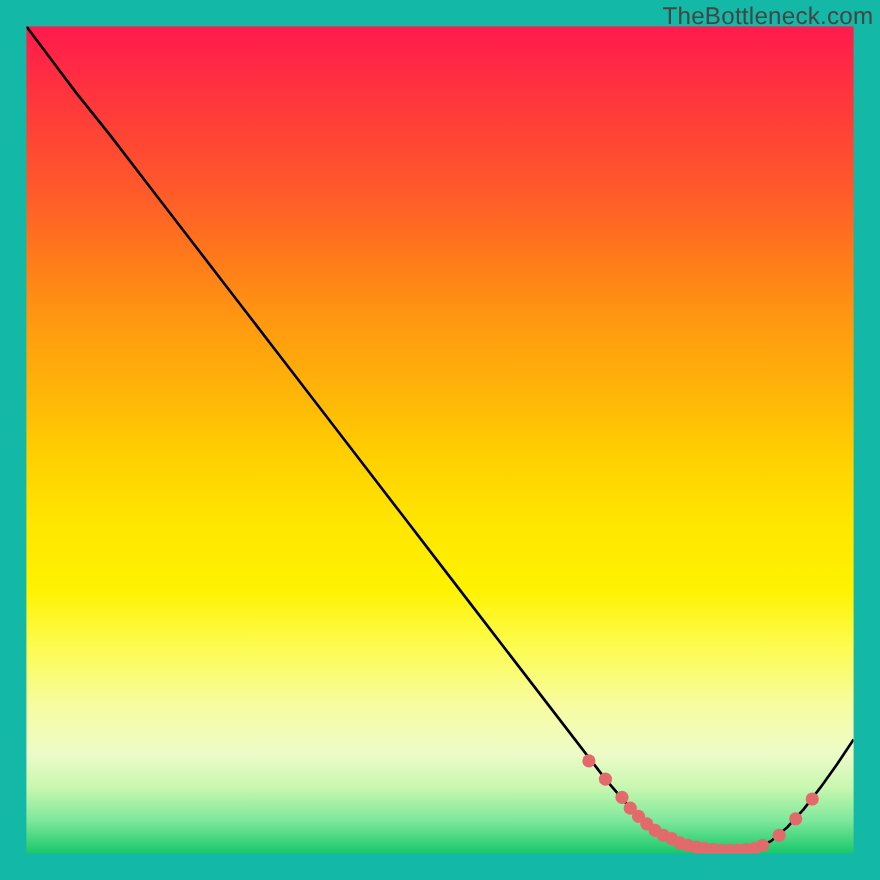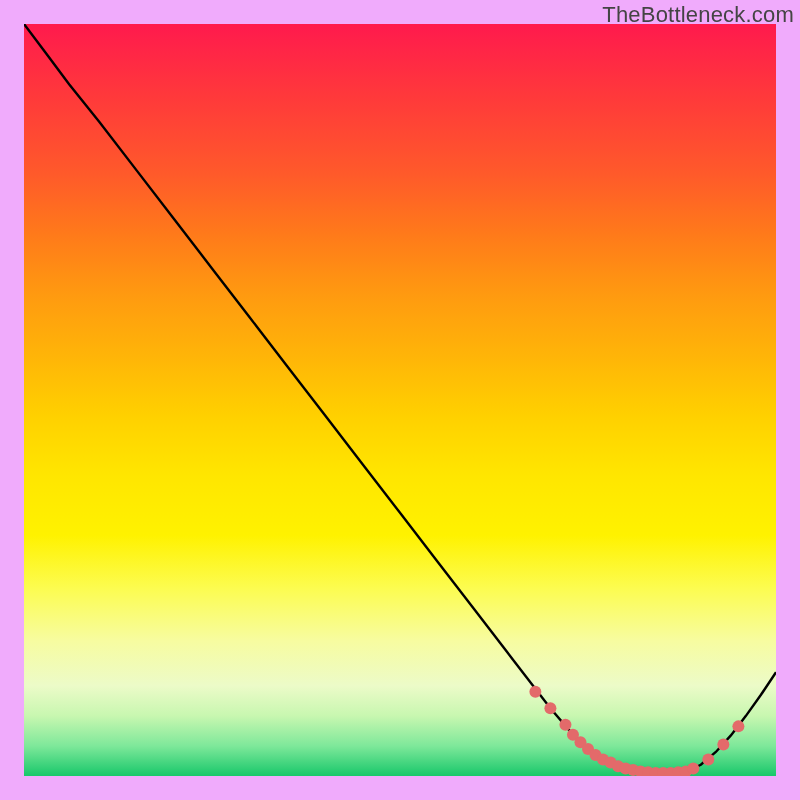--- a/index.html
+++ b/index.html
@@ -8,21 +8,21 @@
     width: 800px;
     height: 800px;
     background: #000;
     overflow: hidden;
     font-family: Arial, Helvetica, sans-serif;
   }
   .frame {
     position: relative;
     width: 800px;
     height: 800px;
-    background: #f0abfc;
+    background: #14b8a6;
   }
   .plot {
     position: absolute;
     left: 24px;
     top: 24px;
     width: 752px;
     height: 752px;
     background: linear-gradient(to bottom,
       #ff1a4d 0%,
       #ff3a3a 10%,

